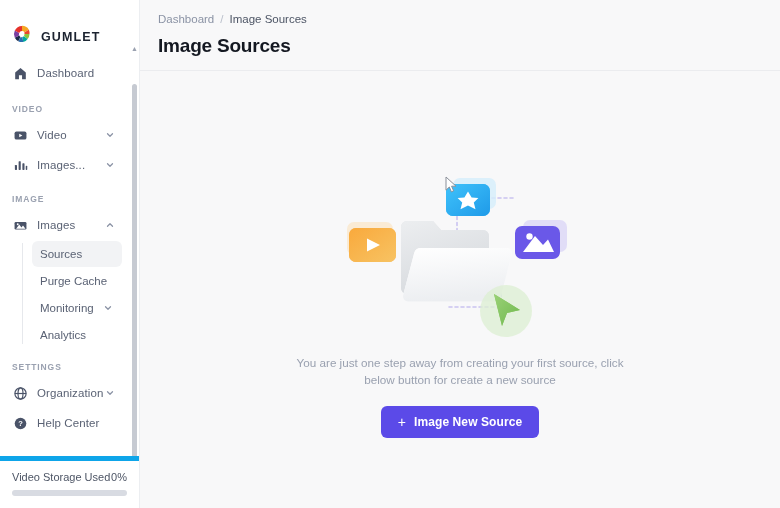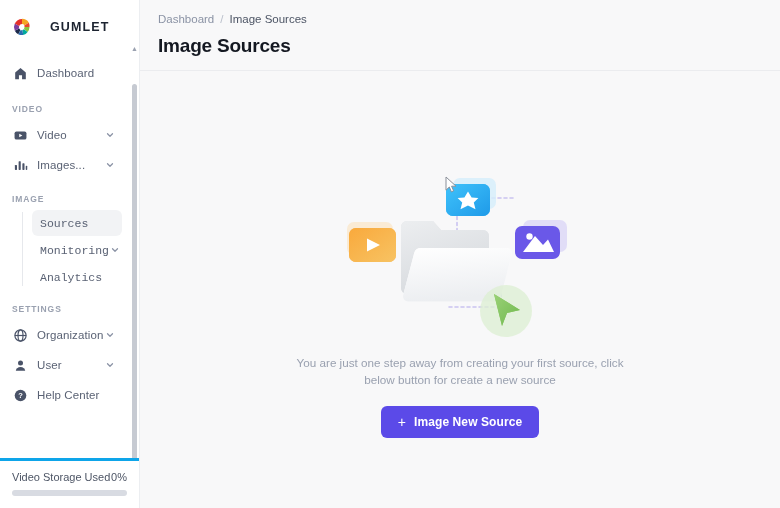--- a/index.html
+++ b/index.html
@@ -13,22 +13,22 @@
 
   
   .sidebar {
     width: 140px; height: 508px;
     background: #ffffff;
     border-right: 1px solid #eceef1;
     display: flex; flex-direction: column;
     position: relative; flex: 0 0 140px;
   }
   .brand {
-    height: 34px; display: flex; align-items: center;
-    gap: 18px; padding: 0 0 0 12px; margin-top: 10px;
+    height: 34px; display: flex; align-items: flex-end;
+    gap: 9px; padding: 0 0 0 12px; margin-top: 10px;
   }
   .brand-logo { width: 20px; height: 20px; flex: 0 0 20px; display:block; }
   .brand-name {
     font-size: 12.5px; font-weight: 700; letter-spacing: 1.1px;
     color: #1c2330;
   }
 
   .nav-scroll {
     flex: 1 1 auto; overflow: hidden; position: relative;
     padding-top: 14px;
@@ -68,38 +68,38 @@
   .subnav::before {
     content: ""; position: absolute; left: 0px; top: 2px; bottom: 4px;
     width: 1px; background: #e6e8ec;
   }
   .sub-item {
     display: flex; align-items: center;
     height: 26px; margin: 1px 8px 1px 10px;
     padding: 0 8px; border-radius: 6px; cursor: pointer;
   }
   .sub-item.active { background: #f2f3f5; }
-  .sub-label { font-size: 11.5px; color: #5a6274; flex: 1 1 auto; white-space: nowrap; font-family: Liberation Mono, monospace; }
+  .sub-label { font-size: 11.5px; color: #5a6274; flex: 1 1 auto; white-space: nowrap; }
 
   .sb-track {
     position: absolute; top: 34px; right: 2px; width: 5px; bottom: 48px;
     background: transparent;
   }
   .sb-thumb {
     position: absolute; top: 6px; left: 0; width: 5px; height: 420px;
     background: #c6cad2; border-radius: 3px;
   }
   .sb-arrow {
     position: absolute; top: 0px; right: 0px; width: 9px; height: 9px;
     color: #9aa1b0; font-size: 7px; line-height: 9px; text-align: center;
   }
 
   
   .storage {
-    flex: 0 0 auto; border-top: 3px solid #0ea5e9;
+    flex: 0 0 auto; border-top: 5px solid #0ea5e9;
     padding: 10px 12px 12px 12px; background: #fff;
   }
   .storage-row { display: flex; align-items: baseline; justify-content: space-between; }
   .storage-label { font-size: 11px; color: #4d5565; }
   .storage-pct { font-size: 11px; color: #4d5565; }
   .storage-bar {
     margin-top: 7px; height: 6px; border-radius: 4px; background: #d8dbe2;
     overflow: hidden; width: 100%;
   }
   .storage-fill { height: 100%; background: #5b4ae8; border-radius: 4px; }
@@ -213,24 +213,42 @@
           <span class="nav-label">Images...</span>
           <span class="chev">
             <svg width="10" height="10" viewBox="0 0 24 24" fill="none" stroke="currentColor" stroke-width="3" stroke-linecap="round" stroke-linejoin="round">
                 <polyline points="6 9 12 15 18 9"></polyline>
               </svg>
           </span>
         </div>
 
         <div class="nav-section">IMAGE</div>
 
+        <div class="nav-item">
+          <span class="nav-ico">
+            <svg width="15" height="15" viewBox="0 0 24 24" fill="currentColor">
+              <rect x="2.5" y="6.5" width="19" height="12" rx="2"></rect>
+              <path d="M5 17 L10 10.5 L13.5 15 L16 12 L20 17 Z" fill="#ffffff"></path>
+              <circle cx="7.6" cy="10" r="1.5" fill="#ffffff"></circle>
+            </svg>
+          </span>
+          <span class="nav-label">Images</span>
+          <span class="chev">
+            <svg width="10" height="10" viewBox="0 0 24 24" fill="none" stroke="currentColor" stroke-width="3" stroke-linecap="round" stroke-linejoin="round">
+                <polyline points="6 15 12 9 18 15"></polyline>
+              </svg>
+          </span>
+        </div>
 
         <div class="subnav">
           <div class="sub-item active">
             <span class="sub-label">Sources</span>
+          </div>
+          <div class="sub-item">
+            <span class="sub-label">Purge Cache</span>
           </div>
           <div class="sub-item">
             <span class="sub-label">Monitoring</span>
             <span class="chev">
               <svg width="10" height="10" viewBox="0 0 24 24" fill="none" stroke="currentColor" stroke-width="3" stroke-linecap="round" stroke-linejoin="round">
                   <polyline points="6 9 12 15 18 9"></polyline>
                 </svg>
             </span>
           </div>
           <div class="sub-item">
@@ -249,34 +267,20 @@
             </svg>
           </span>
           <span class="nav-label">Organization</span>
           <span class="chev">
             <svg width="10" height="10" viewBox="0 0 24 24" fill="none" stroke="currentColor" stroke-width="3" stroke-linecap="round" stroke-linejoin="round">
                 <polyline points="6 9 12 15 18 9"></polyline>
               </svg>
           </span>
         </div>
 
-        <div class="nav-item">
-          <span class="nav-ico">
-            <svg width="15" height="15" viewBox="0 0 24 24" fill="currentColor">
-              <circle cx="12" cy="8" r="4"></circle>
-              <path d="M4.5 20.5 a7.5 6 0 0 1 15 0 z"></path>
-            </svg>
-          </span>
-          <span class="nav-label">User</span>
-          <span class="chev">
-            <svg width="10" height="10" viewBox="0 0 24 24" fill="none" stroke="currentColor" stroke-width="3" stroke-linecap="round" stroke-linejoin="round">
-                <polyline points="6 9 12 15 18 9"></polyline>
-              </svg>
-          </span>
-        </div>
 
         <div class="nav-item">
           <span class="nav-ico">
             <svg width="15" height="15" viewBox="0 0 24 24" fill="currentColor">
               <circle cx="12" cy="12" r="9.3"></circle>
               <text x="12" y="16.4" text-anchor="middle" font-size="12" font-weight="bold" fill="#ffffff" font-family="Liberation Sans, sans-serif">?</text>
             </svg>
           </span>
           <span class="nav-label">Help Center</span>
         </div>

